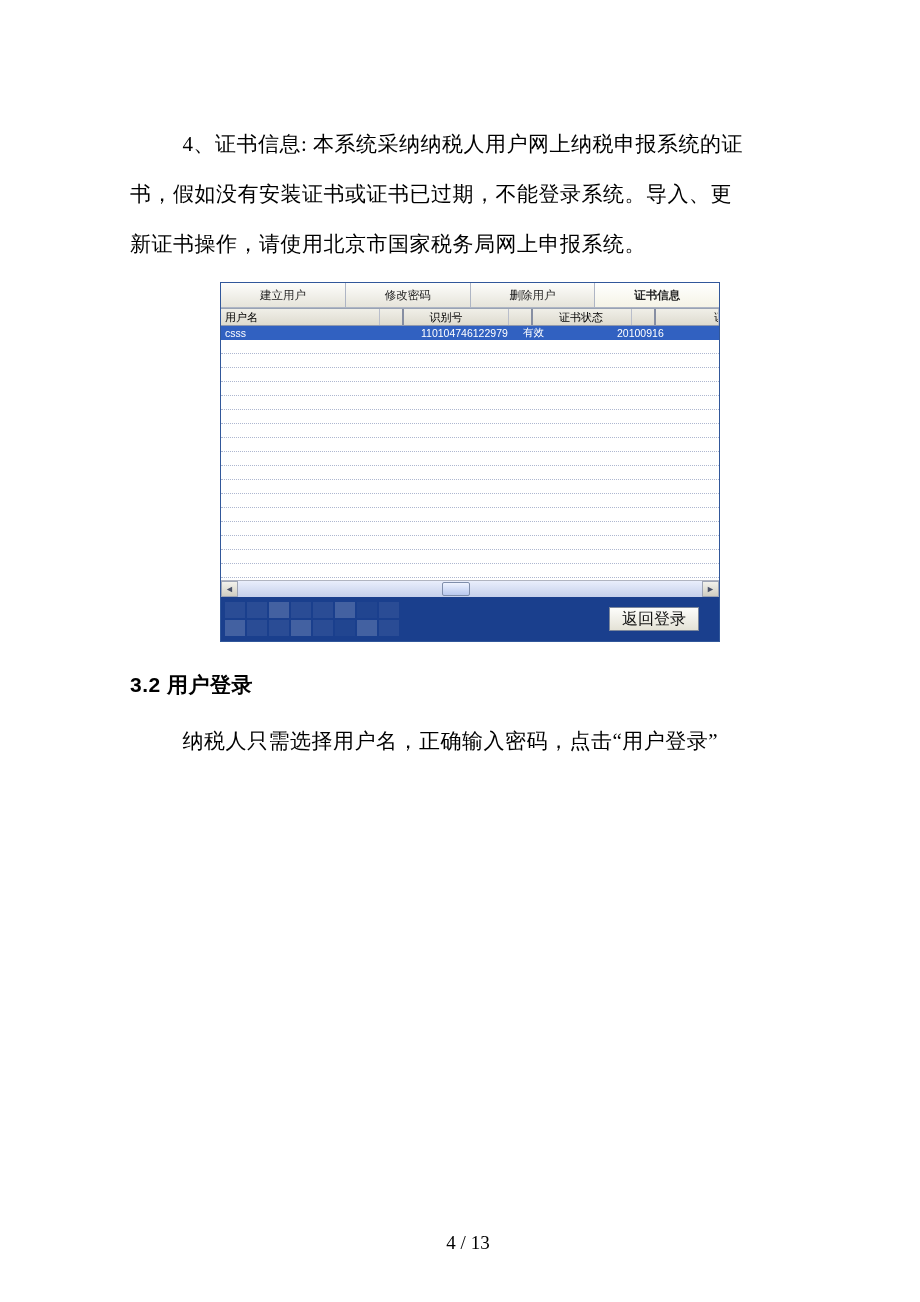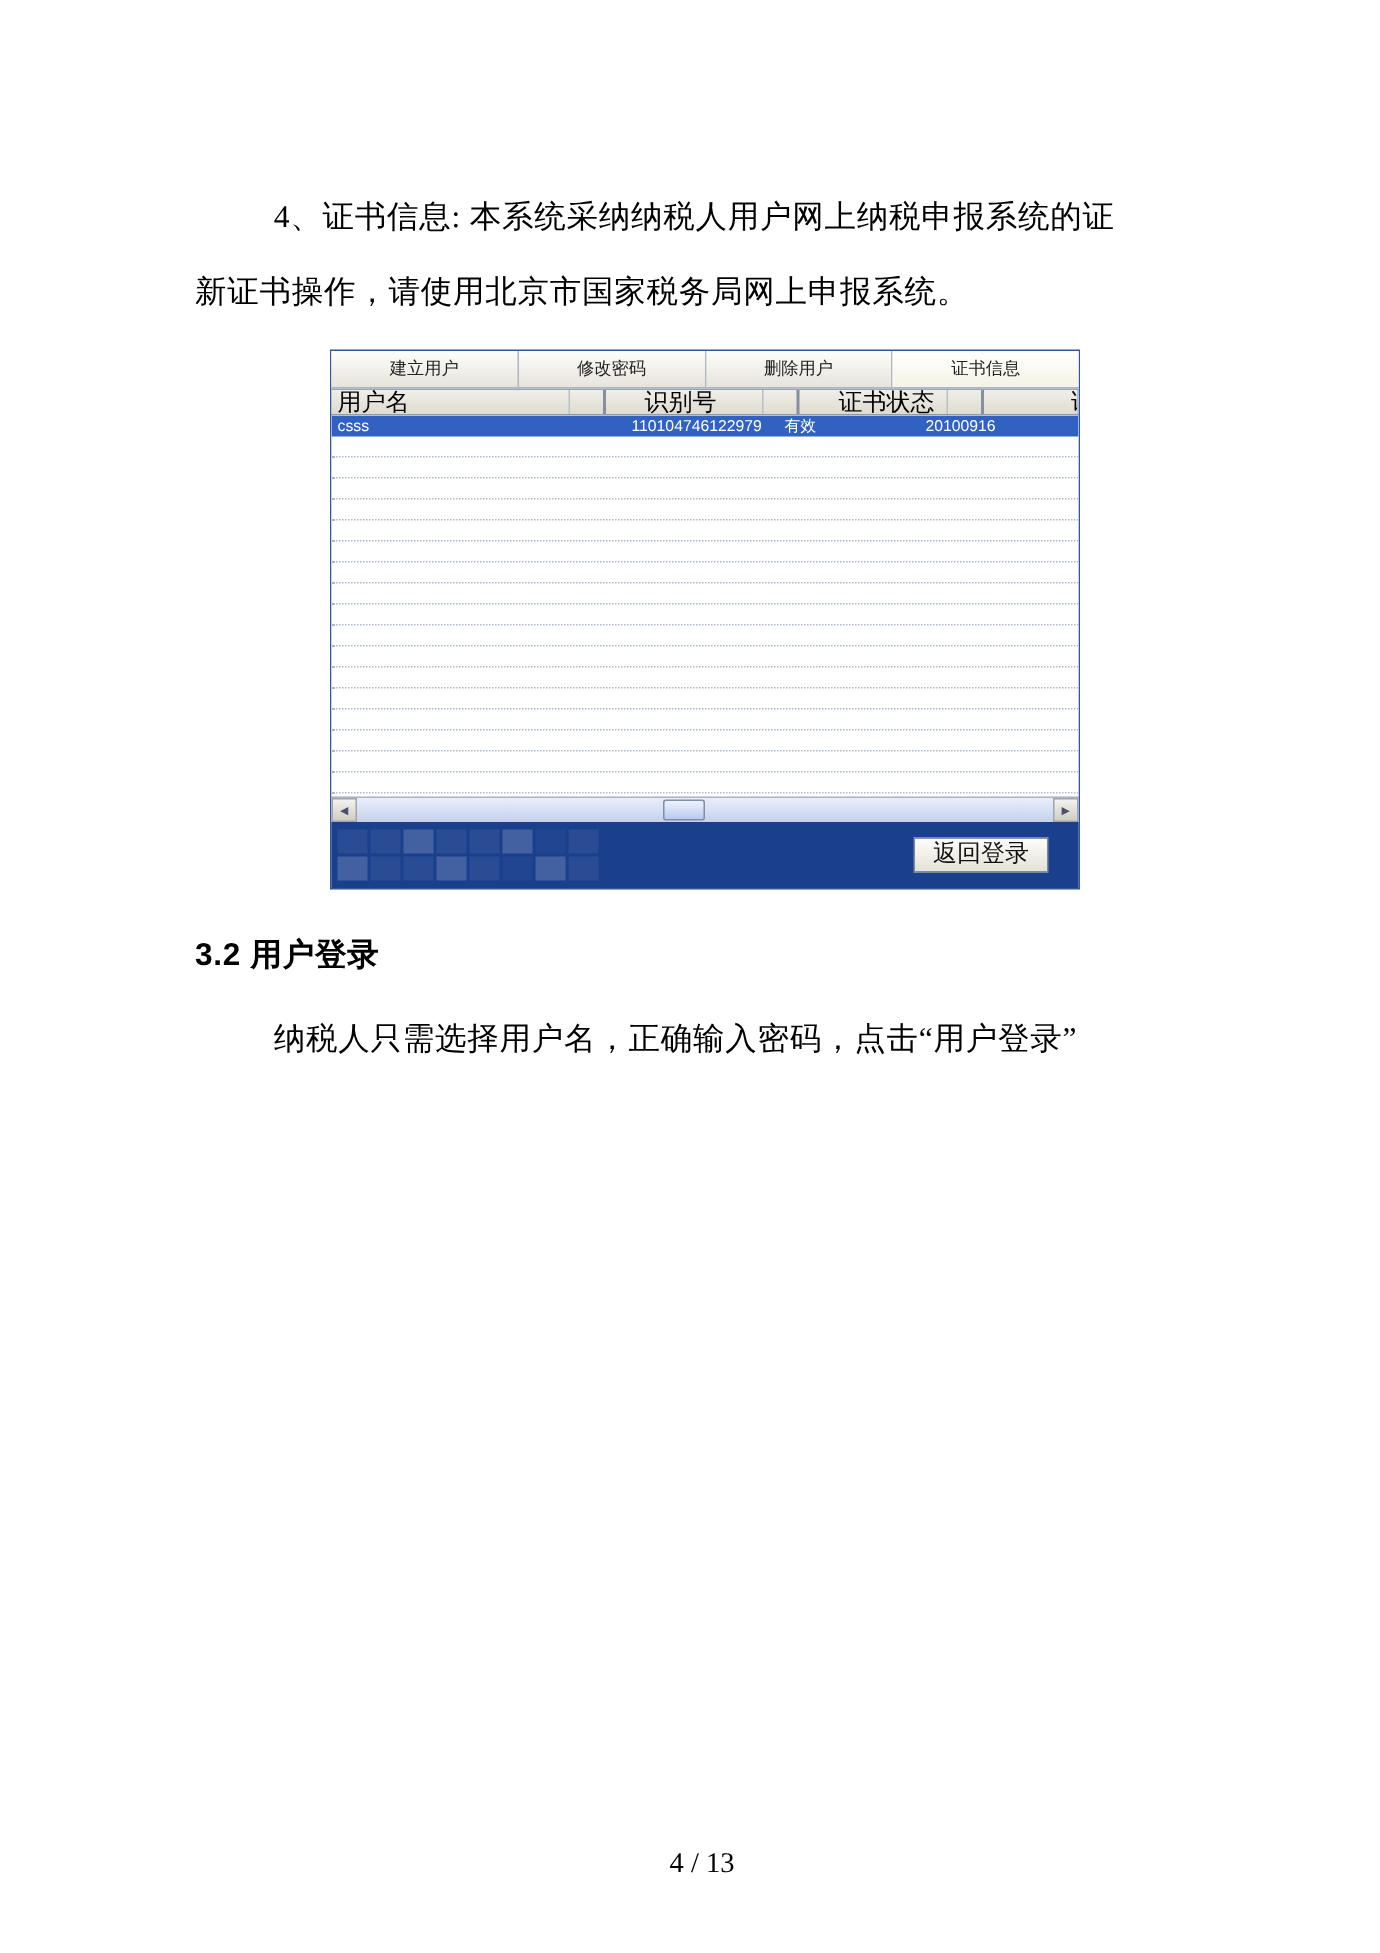--- a/index.html
+++ b/index.html
@@ -96,29 +96,29 @@
     flex: 1;
     border: 1px solid #aeb5c4;
     border-top: 0;
     border-left: 0;
     display: flex; align-items: center; justify-content: center;
     background: linear-gradient(#fdfdfb,#e6e4da);
     font-size: 11.5px;
     color: #222;
     cursor: default;
   }
-  .tabbtn:last-child { border-right: 0; font-weight: 400; background: linear-gradient(#ffffff,#f5f3e6); }
+  .tabbtn:last-child { border-right: 0; font-weight: 700; background: linear-gradient(#ffffff,#f5f3e6); }
 
   
   .gridhead {
     display: flex;
     height: 17px;
     border-bottom: 1px solid #9099ad;
     background: linear-gradient(#f0efe8,#dedbcf);
-    font-size: 16px;
+    font-size: 11px;
     color: #000;
     gap: 22px;
   }
   .gh {
     border-right: 1px solid #b9becb;
     padding: 1px 4px 0 4px;
     overflow: hidden; white-space: nowrap;
     display:flex; align-items:center;
   }
   .ghsep {
@@ -208,20 +208,21 @@
     font-size: 16px;
     color: #111;
   }
 </style>
 </head>
 <body>
 
 <div class="page">
 
   <div class="para indent">4、证书信息: 本系统采纳纳税人用户网上纳税申报系统的证</div>
+  <div class="para">书，假如没有安装证书或证书已过期，不能登录系统。导入、更</div>
   <div class="para">新证书操作，请使用北京市国家税务局网上申报系统。</div>
 
   <div class="shot-wrap">
     <div class="win">
 
 
       <div class="tabbar">
         <div class="tabbtn">建立用户</div>
         <div class="tabbtn">修改密码</div>
         <div class="tabbtn">删除用户</div>

